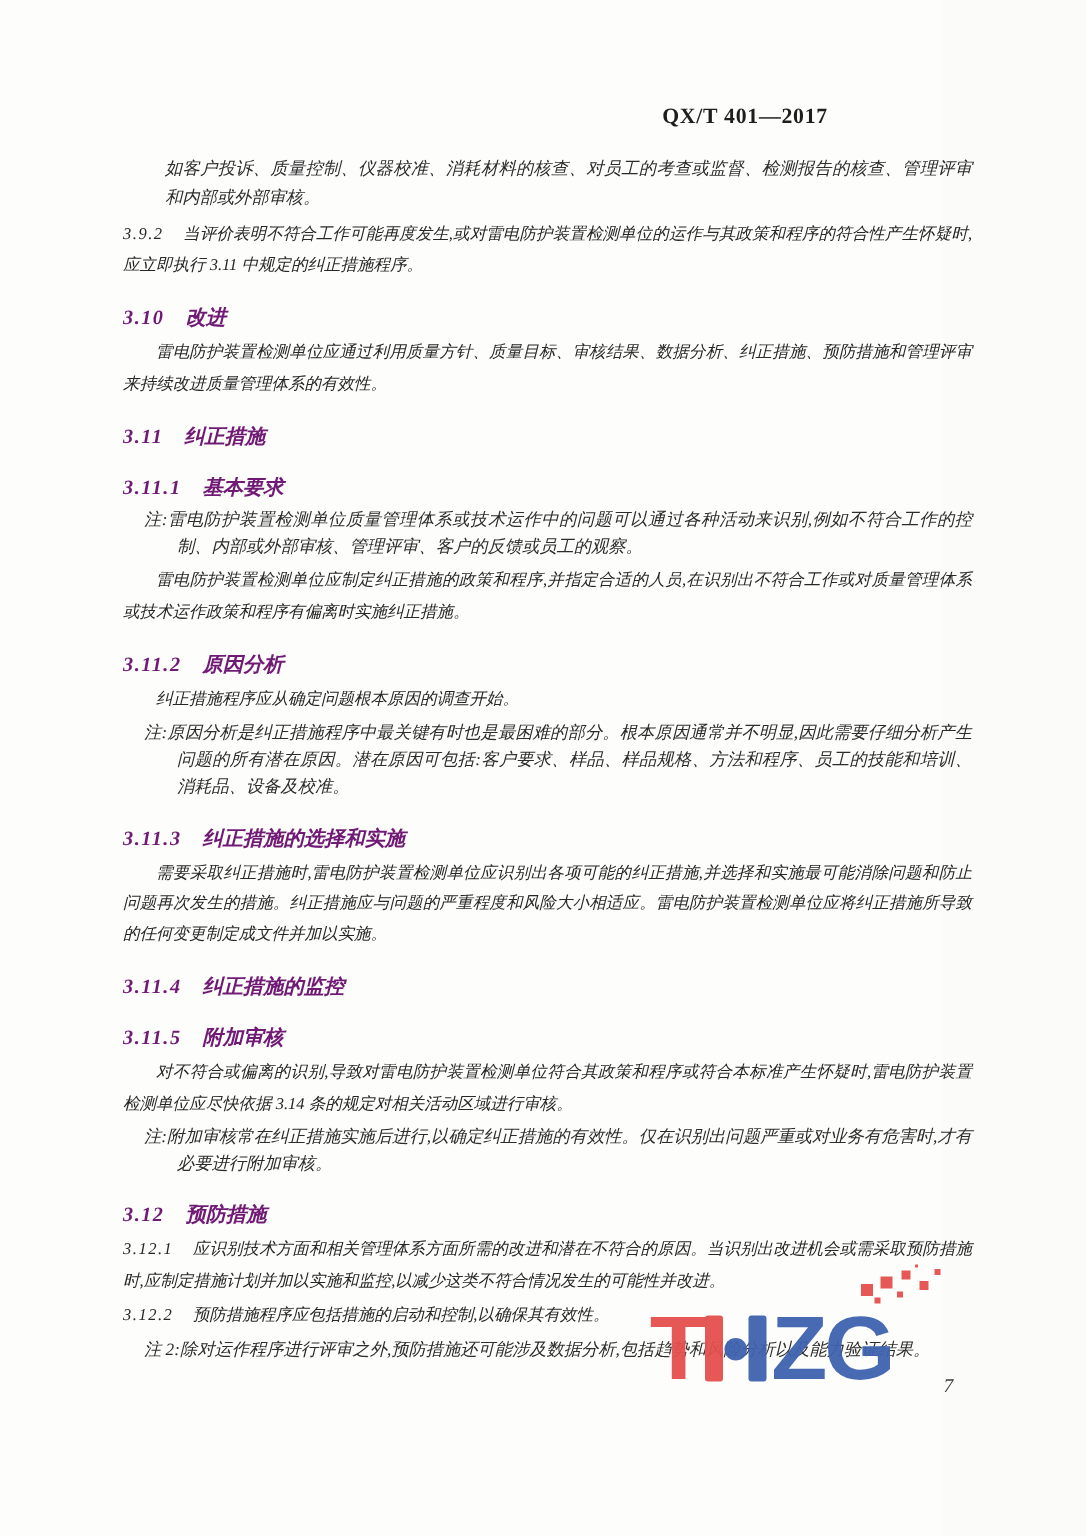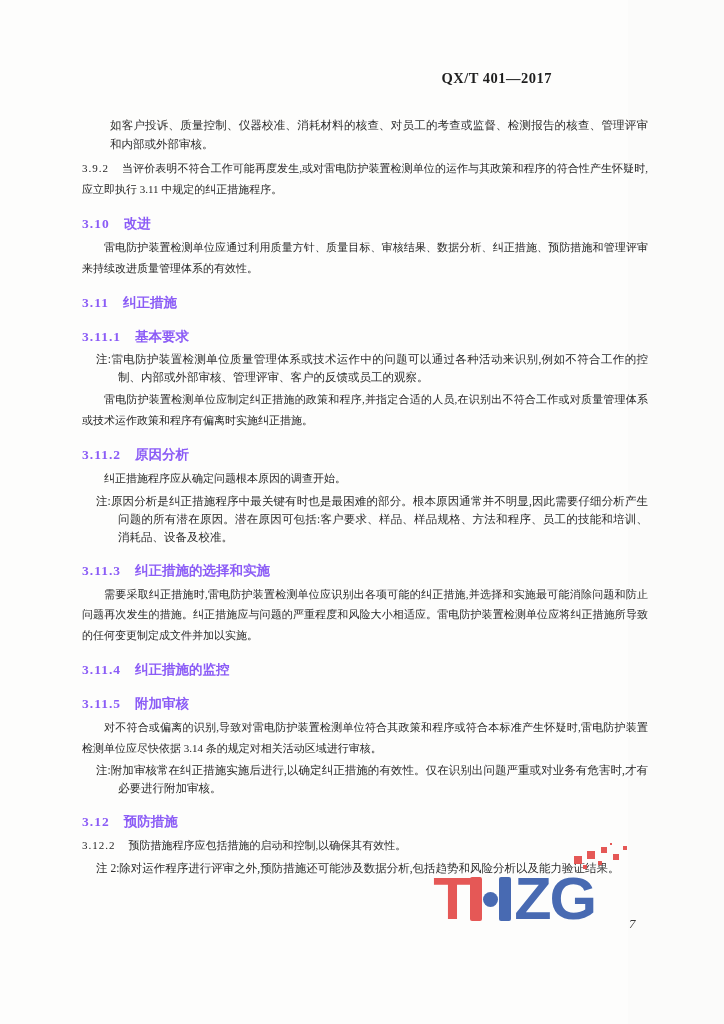--- a/index.html
+++ b/index.html
@@ -18,44 +18,45 @@
   .doc-header {
     position: absolute;
     top: 70px; right: 76px;
     font-size: 14.5px;
     font-weight: bold;
     letter-spacing: 0.5px;
     color: #1e1e1e;
   }
   .content {
     position: absolute;
-    top: 116px; left: 82px;
+    top: 104px; left: 82px;
     width: 566px;
     text-align: justify;
+    font-style: italic;
   }
   .blk { margin: 0; }
   .note-cont {
     font-size: 11.5px;
     line-height: 19px;
     margin-left: 28px;
     color: #2c2c2c;
     margin-bottom: 4px;
   }
   .para, .para-num {
     font-size: 11px;
     line-height: 20.5px;
     margin: 3px 0;
   }
   .para { text-indent: 2em; }
   .para-num .num { margin-right: 13px; letter-spacing: 1px; }
   .heading {
     font-size: 13.5px;
     font-weight: bold;
     margin: 16px 0 4px 0;
-    color: #8b5cf6;
+    color: #701a75;
   }
   .heading .num { margin-right: 14px; letter-spacing: 1px; }
   .note {
     font-size: 11.5px;
     line-height: 18px;
     margin: 1px 0 3px 14px;
     padding-left: 22px;
     text-indent: -22px;
     color: #2c2c2c;
   }
@@ -162,20 +163,21 @@
 
 
     <div class="blk heading"><span class="num">3.11.5</span><span>附加审核</span></div>
 
     <div class="blk para">对不符合或偏离的识别,导致对雷电防护装置检测单位符合其政策和程序或符合本标准产生怀疑时,雷电防护装置检测单位应尽快依据 3.14 条的规定对相关活动区域进行审核。</div>
 
     <div class="blk note">注:附加审核常在纠正措施实施后进行,以确定纠正措施的有效性。仅在识别出问题严重或对业务有危害时,才有必要进行附加审核。</div>
 
     <div class="blk heading"><span class="num">3.12</span><span>预防措施</span></div>
 
+    <div class="blk para-num"><span class="num">3.12.1</span><span>应识别技术方面和相关管理体系方面所需的改进和潜在不符合的原因。当识别出改进机会或需采取预防措施时,应制定措施计划并加以实施和监控,以减少这类不符合情况发生的可能性并改进。</span></div>
 
     <div class="blk para-num"><span class="num">3.12.2</span><span>预防措施程序应包括措施的启动和控制,以确保其有效性。</span></div>
 
 
     <div class="blk note">注 2:除对运作程序进行评审之外,预防措施还可能涉及数据分析,包括趋势和风险分析以及能力验证结果。</div>
 
   </div>
 
   <div class="pageno">7</div>
 

